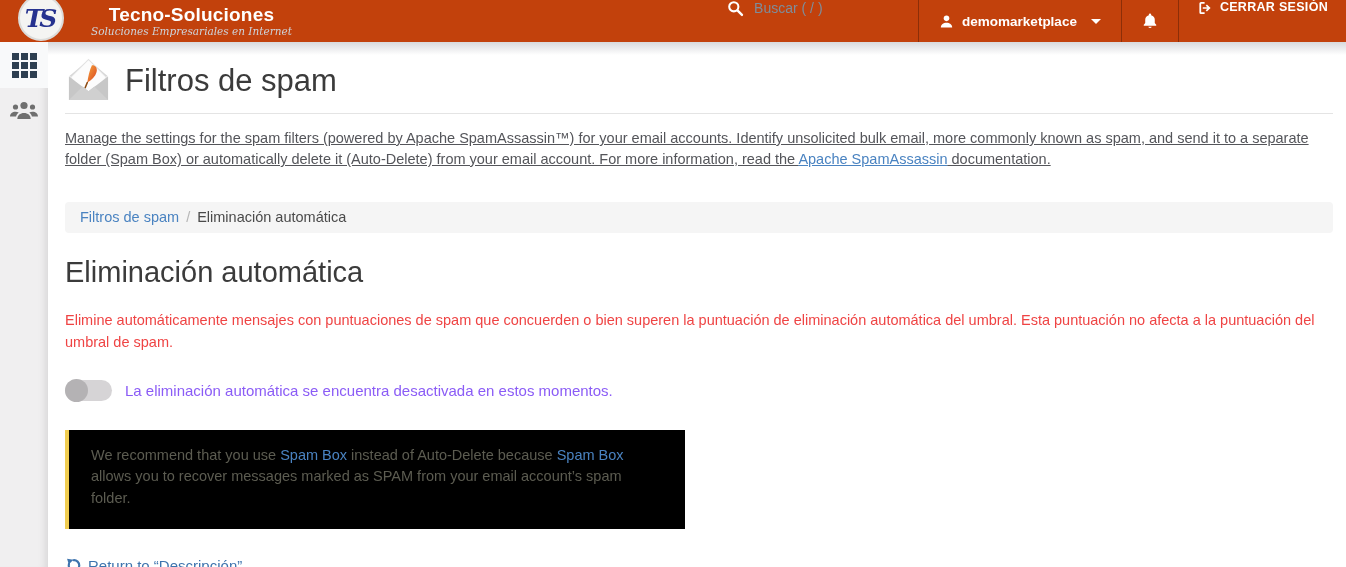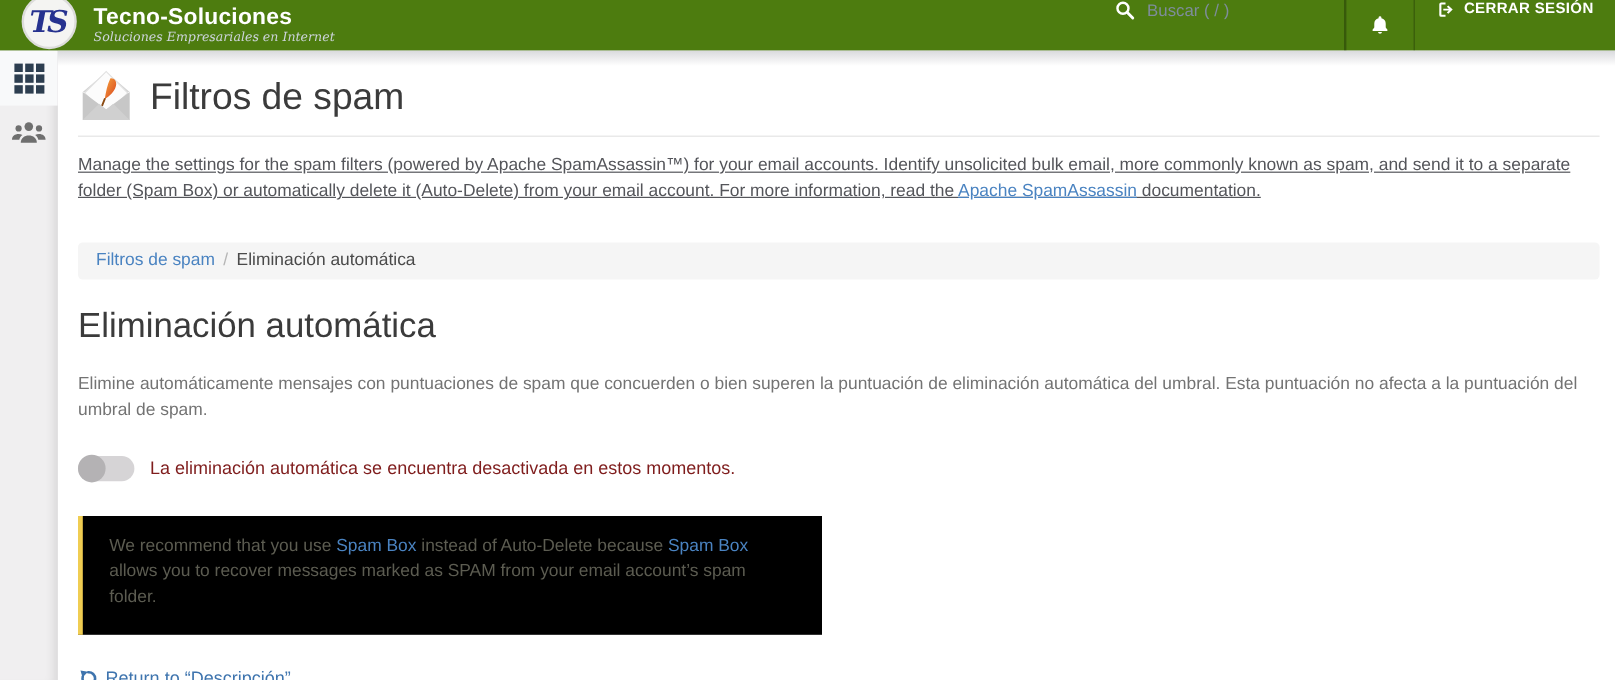--- a/index.html
+++ b/index.html
@@ -1,28 +1,28 @@
 <!DOCTYPE html>
 <html><head>
 <meta charset="utf-8">
 <style>
   * { margin:0; padding:0; box-sizing:border-box; }
   html,body { width:1346px; height:567px; overflow:hidden; background:#fff;
     font-family:"Liberation Sans", sans-serif; }
 
   
-  .header { position:relative; height:42px; background:#4d7c0f; display:flex;
+  .header { position:relative; height:42px; background:#c2410c; display:flex;
     align-items:center; color:#fff; z-index:10; }
   .brand { display:flex; align-items:center; margin-left:18px; cursor:pointer; }
   .logo-circle { width:46px; height:46px; border-radius:50%; background:#f4f4f2;
     border:2px solid #dcdcda; display:flex; align-items:center; justify-content:center;
     margin-top:-6px; flex-shrink:0; }
   .logo-monogram { font-family:"DejaVu Serif", serif; font-style:italic; font-weight:bold;
     font-size:25px; color:#26328f; letter-spacing:-4px; padding-right:4px; }
-  .brand-text { margin-left:14px; line-height:1.05; }
+  .brand-text { margin-left:27px; line-height:1.05;text-align:center; }
   .brand-name { font-size:19px; font-weight:bold; letter-spacing:0.2px; }
   .brand-tagline { font-family:"DejaVu Serif", serif; font-style:italic; font-size:10.5px;
     color:#cdd4db; margin-top:1px; }
   .header-right { margin-left:auto; display:flex; align-items:stretch; height:100%; }
   .h-sep { width:1px; background:rgba(0,0,0,0.28); }
   .search-box { display:flex; align-items:flex-start; gap:10px; padding:0 14px; width:205px; }
   .search-box input { background:transparent; border:none; outline:none; color:#cfd6dd;
     font-size:14px; width:140px; font-family:"Liberation Sans", sans-serif; }
   .search-box input::placeholder { color:#7e8d9b; opacity:1; }
   .user-menu { display:flex; align-items:center; gap:8px; padding:0 20px; cursor:pointer; }
@@ -56,28 +56,28 @@
   .intro { margin-top:14px; font-size:14.5px; line-height:1.45; color:#54555a;text-decoration:underline; }
   a.link { color:#4a83c1; text-decoration:none; cursor:pointer; }
   a.link.underlined { text-decoration:underline; }
 
   .breadcrumb { margin-top:32px; background:#f5f5f5; border-radius:4px; padding:7px 15px 8px;
     font-size:14.5px; display:flex; align-items:center; }
   .crumb-sep { color:#b5b5b5; margin:0 7px; }
   .crumb-current { color:#4a4a4a; }
 
   .section-heading { margin-top:23px; font-size:29px; font-weight:400; color:#3b3b3b; }
-  .section-desc { margin-top:21px; font-size:14.5px; line-height:1.5; color:#737373; }
+  .section-desc { margin-top:21px; font-size:14.5px; line-height:1.5; color:#ef4444; }
 
   .toggle-row { margin-top:26px; display:flex; align-items:center; gap:13px; }
   .toggle { position:relative; width:47px; height:21px; border-radius:11px; background:#d6d4d6;
     cursor:pointer; flex-shrink:0; }
   .toggle-knob { position:absolute; left:0; top:-1px; width:23px; height:23px; border-radius:50%;
     background:#b4b2b4; }
-  .toggle-label { font-size:15px; color:#7f1d1d; }
+  .toggle-label { font-size:15px; color:#8b5cf6; }
 
   .callout { margin-top:29px; width:620px; background:#000000; border-left:4px solid #f0cd52;
     padding:15px 20px 19px 22px; font-size:14.5px; line-height:1.5; color:#5c5c51; }
 
   .return-row { margin-top:28px; }
   .return-link { display:inline-flex; align-items:center; gap:6px; font-size:15px;
     color:#3e74ae; text-decoration:none; cursor:pointer; }
 </style>
 </head>
 <body>
@@ -97,20 +97,30 @@
     <div class="search-box">
       <span style="display:flex;">
         <svg width="17" height="17" viewBox="0 0 20 20">
           <circle cx="8" cy="8" r="5.4" fill="none" stroke="#ffffff" stroke-width="2.4"></circle>
           <line x1="12.3" y1="12.3" x2="17.6" y2="17.6" stroke="#ffffff" stroke-width="2.8" stroke-linecap="round"></line>
         </svg>
       </span>
       <input type="text" placeholder="Buscar ( / )" style="">
     </div>
     <div class="h-sep"></div>
+    <div class="user-menu">
+      <span style="display:flex;">
+        <svg width="15" height="15" viewBox="0 0 20 20" fill="#ffffff">
+          <circle cx="10" cy="5.8" r="3.7"></circle>
+          <path d="M2.4 18c0-4.2 3.5-6.5 7.6-6.5s7.6 2.3 7.6 6.5z"></path>
+        </svg>
+      </span>
+      <span class="user-name">demomarketplace</span>
+      <span class="caret-down"></span>
+    </div>
     <div class="h-sep"></div>
     <div class="bell-btn">
       <span style="display:flex;">
         <svg width="18" height="18" viewBox="0 0 20 20" fill="#ffffff">
           <path d="M10 1.6a1.3 1.3 0 0 1 1.3 1.3v.6A5.3 5.3 0 0 1 15.3 8.7v3.4l1.6 2.1a.7.7 0 0 1-.56 1.1H3.66a.7.7 0 0 1-.56-1.1l1.6-2.1V8.7a5.3 5.3 0 0 1 4-5.2v-.6A1.3 1.3 0 0 1 10 1.6z"></path>
           <path d="M8.1 16.3a1.95 1.95 0 0 0 3.8 0z"></path>
         </svg>
       </span>
     </div>
     <div class="h-sep"></div>

